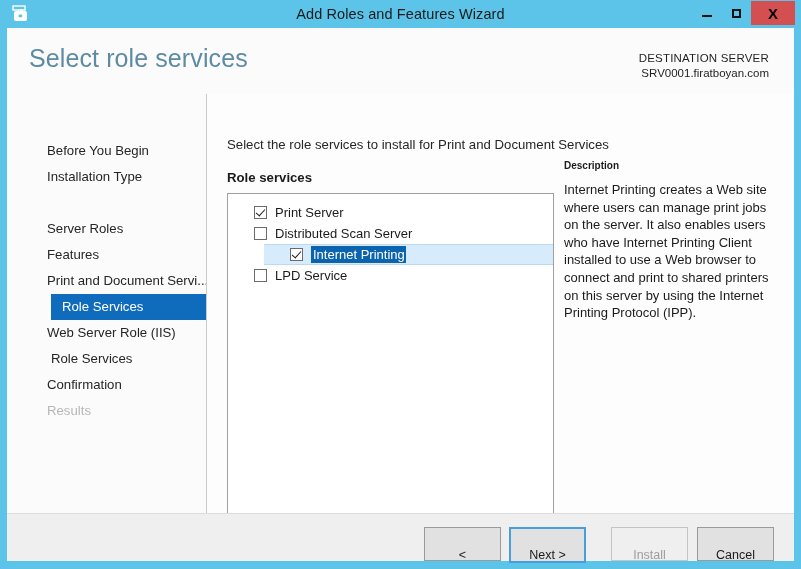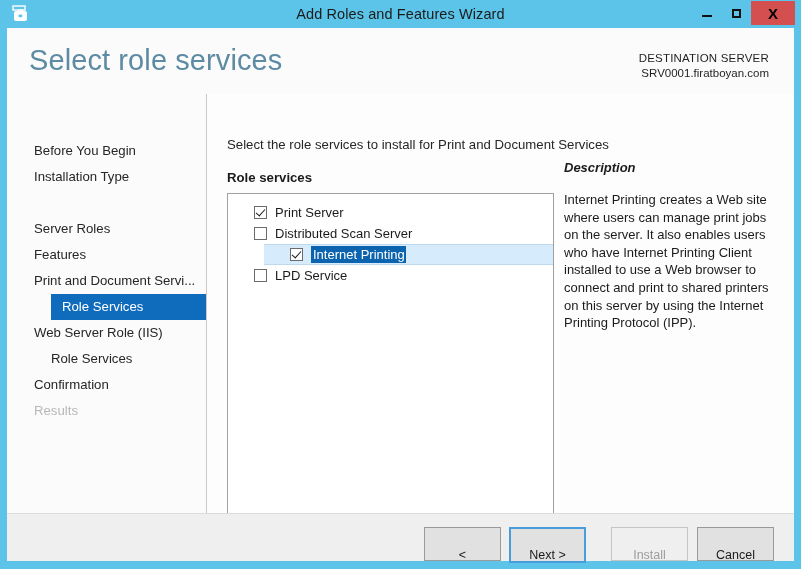--- a/index.html
+++ b/index.html
@@ -85,21 +85,21 @@
   
   #header {
     position: absolute;
     left: 0; top: 0;
     width: 787px; height: 66px;
     background: #fbfbfb;
   }
   #page-title {
     position: absolute;
     left: 22px; top: 16px;
-    font-size: 29px;
+    font-size: 25px;
     font-weight: normal;
     color: #5d8ba3;
     letter-spacing: .1px;
     white-space: nowrap;
   }
   #dest-block {
     position: absolute;
     right: 25px; top: 23px;
     text-align: right;
     line-height: 15px;
@@ -131,21 +131,21 @@
   }
   .nav-item {
     position: absolute;
     left: 0;
     width: 199px; height: 26px;
     line-height: 26px;
     font-size: 13.2px;
     color: #262626;
     white-space: nowrap;
     box-sizing: border-box;
-    padding-left: 27px;
+    padding-left: 40px;
     cursor: default;
   }
   .nav-item.indent { padding-left: 44px; }
   .nav-item.selected {
     background: #0f6cbd;
     color: #ffffff;
     left: 44px;
     width: 155px;
     padding-left: 11px;
   }
@@ -228,25 +228,24 @@
     padding: 1px 1px 1px 2px;
   }
 
   
   #desc {
     position: absolute;
     left: 357px; top: 66px;
     width: 215px;
   }
   #desc-title {
-    font-size: 13px;
+    font-size: 10px;
     font-weight: bold;
     color: #1b1b1b;
-    margin-bottom: 16px;
-    font-style: italic;
+    margin-bottom: 10px;
   }
   #desc-body {
     font-size: 13px;
     color: #1b1b1b;
     line-height: 17.6px;
   }
 
   
   #footer {
     position: absolute;

